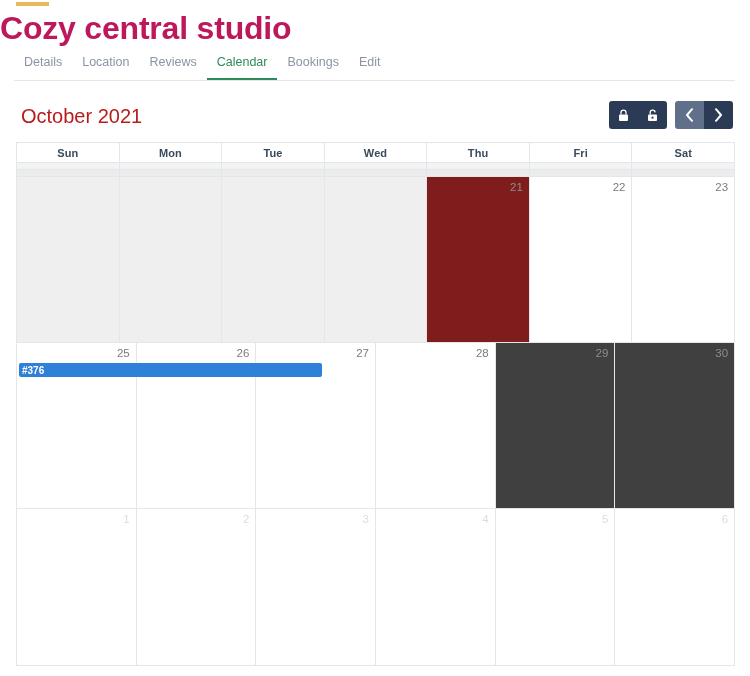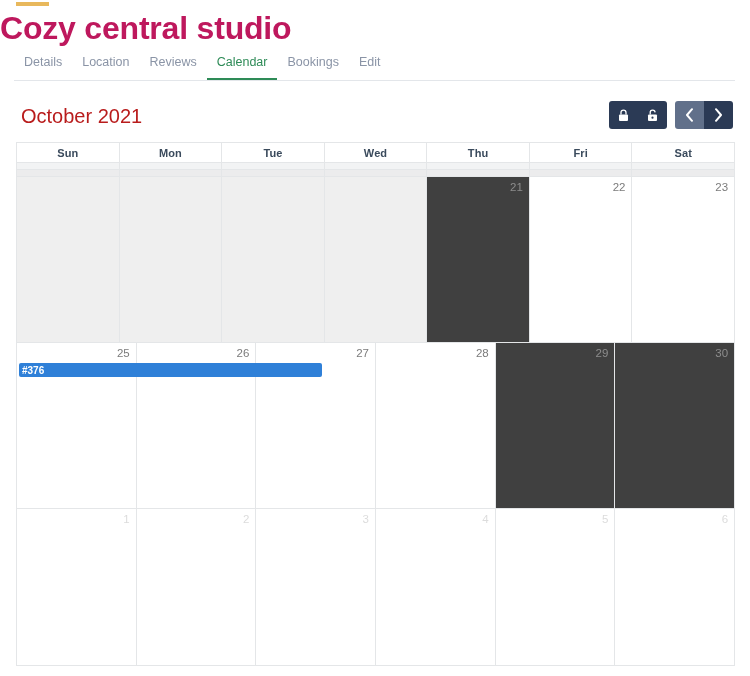--- a/index.html
+++ b/index.html
@@ -134,21 +134,21 @@
   .week-row.w4 .cal-cell { height: 157px; }
 
   .daynum {
     position: absolute;
     top: 3px; right: 6px;
     font-size: 11.5px;
     color: #8d8d8d;
     line-height: 14px;
   }
   .cal-cell.past    { background: #efefef; }
-  .cal-cell.today   { background: #404040; }
+  .cal-cell.today   { background: #7f1d1d; }
   .cal-cell.blocked { background: #404040; }
   .cal-cell.other .daynum { color: #dcdcdc; }
   .cal-cell.current .daynum { color: #7b7b7b; }
 
   
   .event-bar {
     position: absolute;
     left: 2px; top: 20px;
     height: 14px;
     background: #2f80d8;

